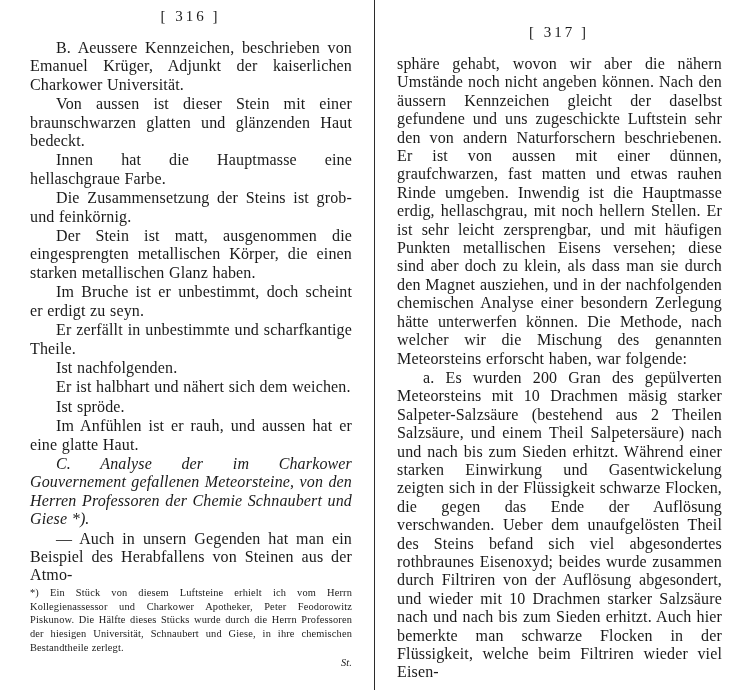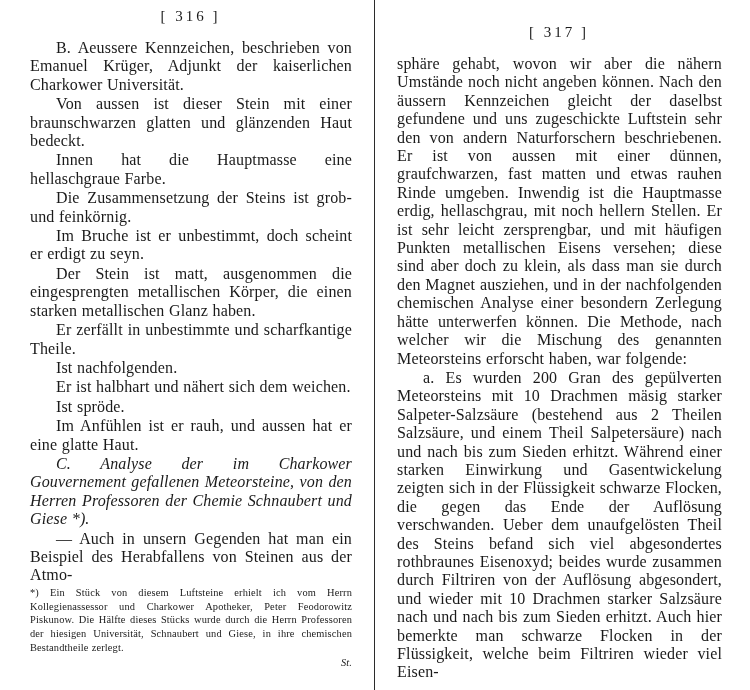--- a/index.html
+++ b/index.html
@@ -108,22 +108,22 @@
     <div class="folio">
       <span class="brk">[</span>
       <span class="num">316</span>
       <span class="brk">]</span>
     </div>
 
     <p class="indent">B. Aeussere Kennzeichen, beschrieben von Emanuel Krüger, Adjunkt der kaiserlichen Charkower Universität.</p>
     <p class="indent">Von aussen ist dieser Stein mit einer braunschwarzen glatten und glänzenden Haut bedeckt.</p>
     <p class="indent">Innen hat die Hauptmasse eine hellaschgraue Farbe.</p>
     <p class="indent">Die Zusammensetzung der Steins ist grob- und feinkörnig.</p>
+    <p class="indent">Der Stein ist matt, ausgenommen die eingesprengten metallischen Körper, die einen starken metallischen Glanz haben.</p>
     <p class="indent">Im Bruche ist er unbestimmt, doch scheint er erdigt zu seyn.</p>
-    <p class="indent">Der Stein ist matt, ausgenommen die eingesprengten metallischen Körper, die einen starken metallischen Glanz haben.</p>
     <p class="indent">Er zerfällt in unbestimmte und scharfkantige Theile.</p>
     <p class="indent">Ist nachfolgenden.</p>
     <p class="indent">Er ist halbhart und nähert sich dem weichen.</p>
     <p class="indent">Ist spröde.</p>
     <p class="indent">Im Anfühlen ist er rauh, und aussen hat er eine glatte Haut.</p>
     <p class="indent it">C. Analyse der im Charkower Gouvernement gefallenen Meteorsteine, von den Herren Professoren der Chemie Schnaubert und Giese *).</p>
     <p class="indent">— Auch in unsern Gegenden hat man ein Beispiel des Herabfallens von Steinen aus der Atmo-</p>
 
     <div class="footnote-wrap">
       <p class="star"><span>*)</span> <span>Ein Stück von diesem Luftsteine erhielt ich vom Herrn Kollegienassessor und Charkower Apotheker, Peter Feodorowitz Piskunow. Die Hälfte dieses Stücks wurde durch die Herrn Professoren der hiesigen Universität, Schnaubert und Giese, in ihre chemischen Bestandtheile zerlegt.</span></p>

